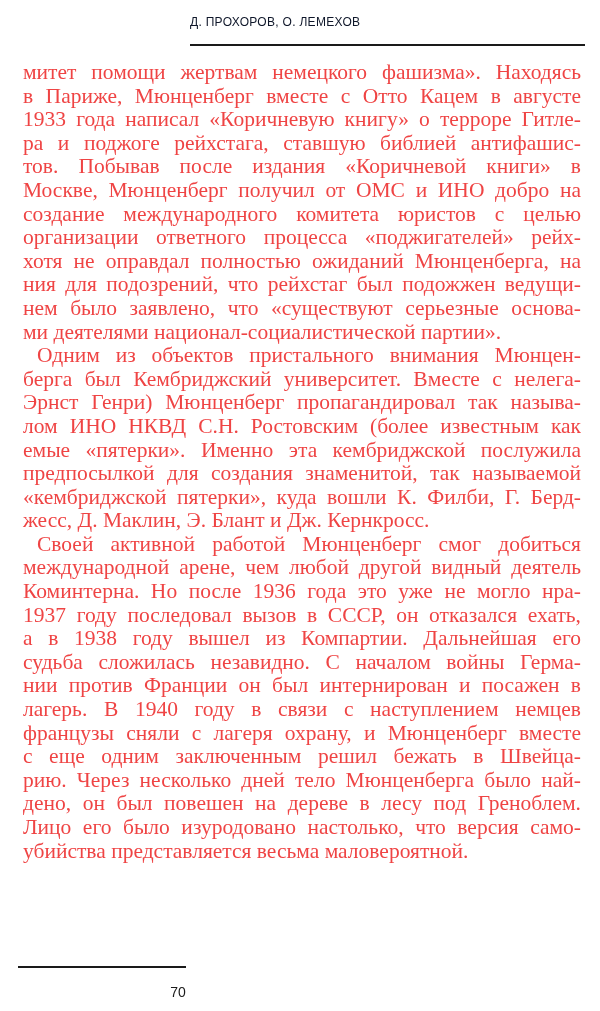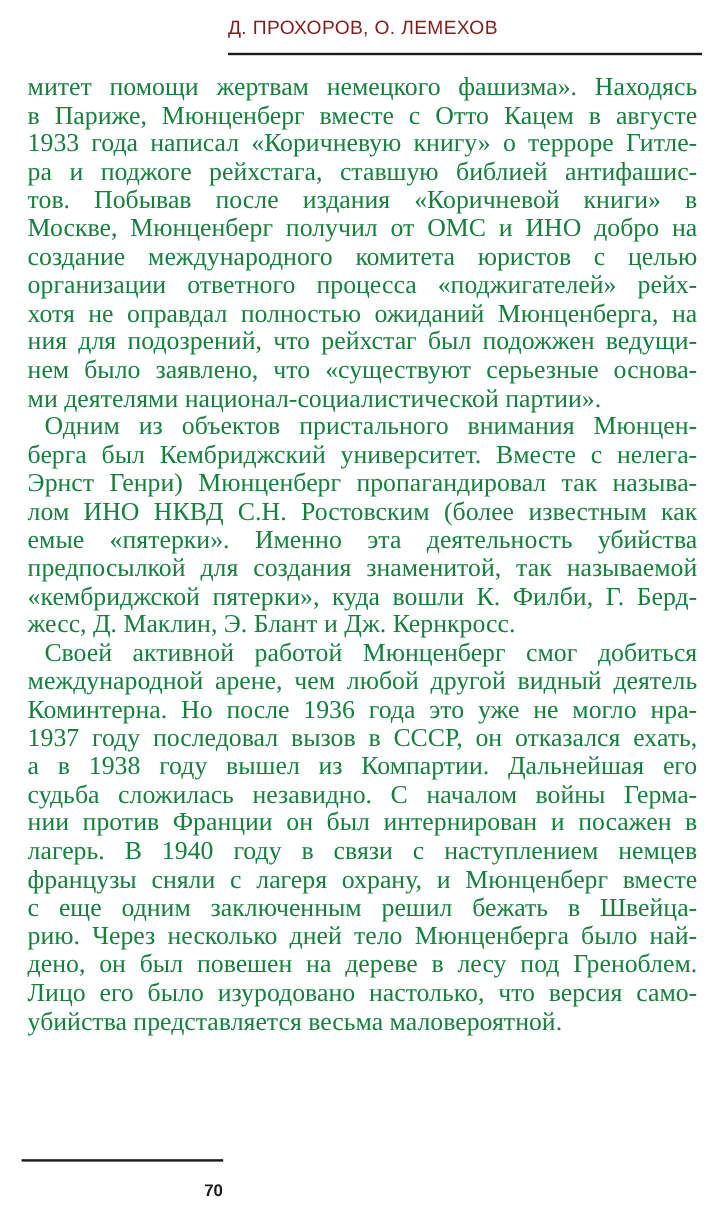--- a/index.html
+++ b/index.html
@@ -13,41 +13,41 @@
     position: relative;
     overflow: hidden;
     color: #1a1a1a;
   }
   .running-head {
     position: absolute;
     left: 190px;
     top: 15px;
     width: 395px;
     font-family: "Liberation Sans", "DejaVu Sans", sans-serif;
-    font-size: 16px;
+    font-size: 12px;
     letter-spacing: 0.3px;
-    color: #7f1d1d;
+    color: #0f172a;
   }
   .head-rule {
     position: absolute;
     left: 190px;
     top: 44px;
     width: 395px;
     height: 0;
     border-top: 2px solid #1a1a1a;
   }
   .body-text {
     position: absolute;
     left: 23px;
     top: 61px;
     width: 558px;
     font-family: "Liberation Serif", "DejaVu Serif", serif;
     font-size: 21.5px;
     line-height: 23.6px;
-    color: #15803d;
+    color: #ef4444;
   }
   .line {
     display: block;
     white-space: nowrap;
     text-align: justify;
     text-align-last: justify;
     height: 23.6px;
   }
   .line.last {
     text-align-last: left;
@@ -64,21 +64,21 @@
     height: 0;
     border-top: 2px solid #1a1a1a;
   }
   .page-number {
     position: absolute;
     left: 160px;
     top: 984px;
     width: 36px;
     text-align: center;
     font-family: "Liberation Sans", "DejaVu Sans", sans-serif;
-    font-weight: bold;
+    font-weight: normal;
     font-size: 14px;
     color: #1a1a1a;
   }
 </style>
 </head>
 <body>
 
 <div class="running-head">Д. ПРОХОРОВ, О. ЛЕМЕХОВ</div>
 <div class="head-rule"></div>
 
@@ -97,21 +97,21 @@
     <span class="line">ния для подозрений, что рейхстаг был подожжен ведущи-</span>
     <span class="line">нем было заявлено, что «существуют серьезные основа-</span>
     <span class="line last">ми деятелями национал-социалистической партии».</span>
   </div>
 
   <div>
     <span class="line indent">Одним из объектов пристального внимания Мюнцен-</span>
     <span class="line">берга был Кембриджский университет. Вместе с нелега-</span>
     <span class="line">Эрнст Генри) Мюнценберг пропагандировал так называ-</span>
     <span class="line">лом ИНО НКВД С.Н. Ростовским (более известным как</span>
-    <span class="line">емые «пятерки». Именно эта деятельность убийства</span>
+    <span class="line">емые «пятерки». Именно эта кембриджской послужила</span>
     <span class="line">предпосылкой для создания знаменитой, так называемой</span>
     <span class="line">«кембриджской пятерки», куда вошли К. Филби, Г. Берд-</span>
     <span class="line last">жесс, Д. Маклин, Э. Блант и Дж. Кернкросс.</span>
   </div>
 
   <div>
     <span class="line indent">Своей активной работой Мюнценберг смог добиться</span>
     <span class="line">международной арене, чем любой другой видный деятель</span>
     <span class="line">Коминтерна. Но после 1936 года это уже не могло нра-</span>
     <span class="line">1937 году последовал вызов в СССР, он отказался ехать,</span>

